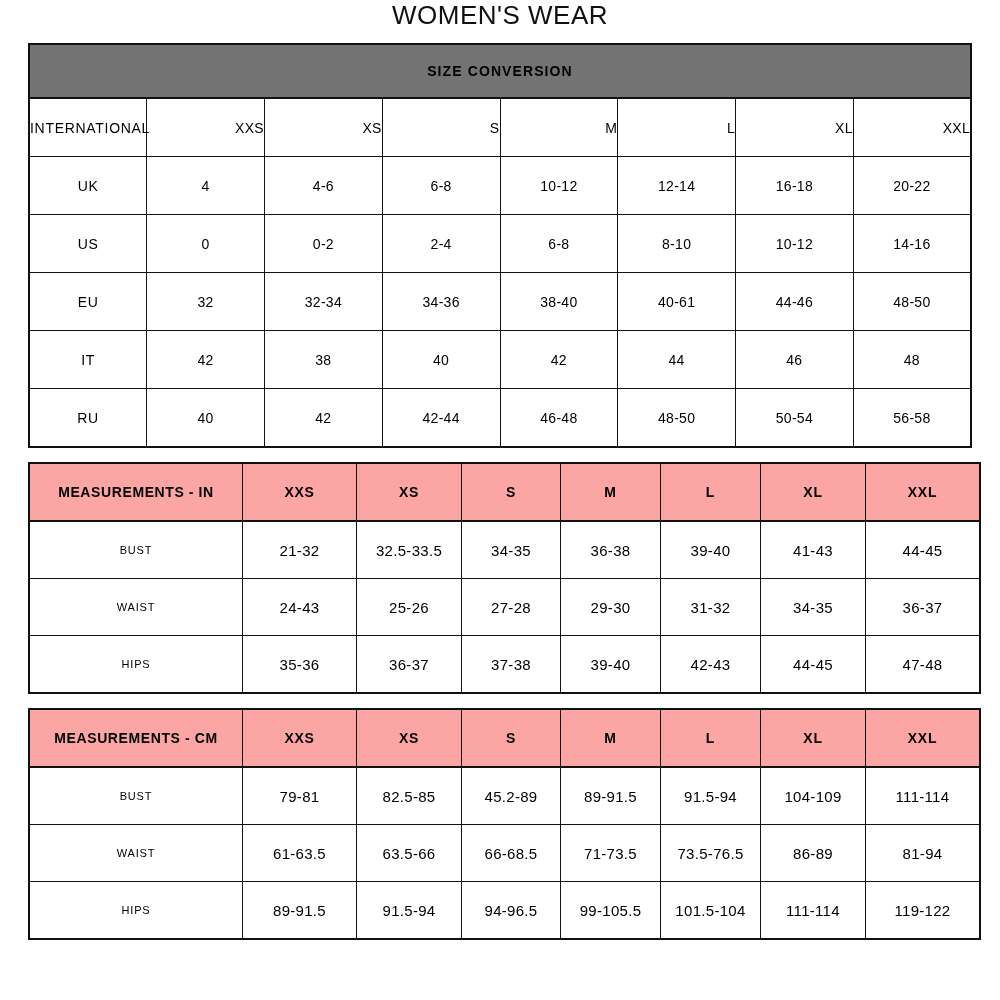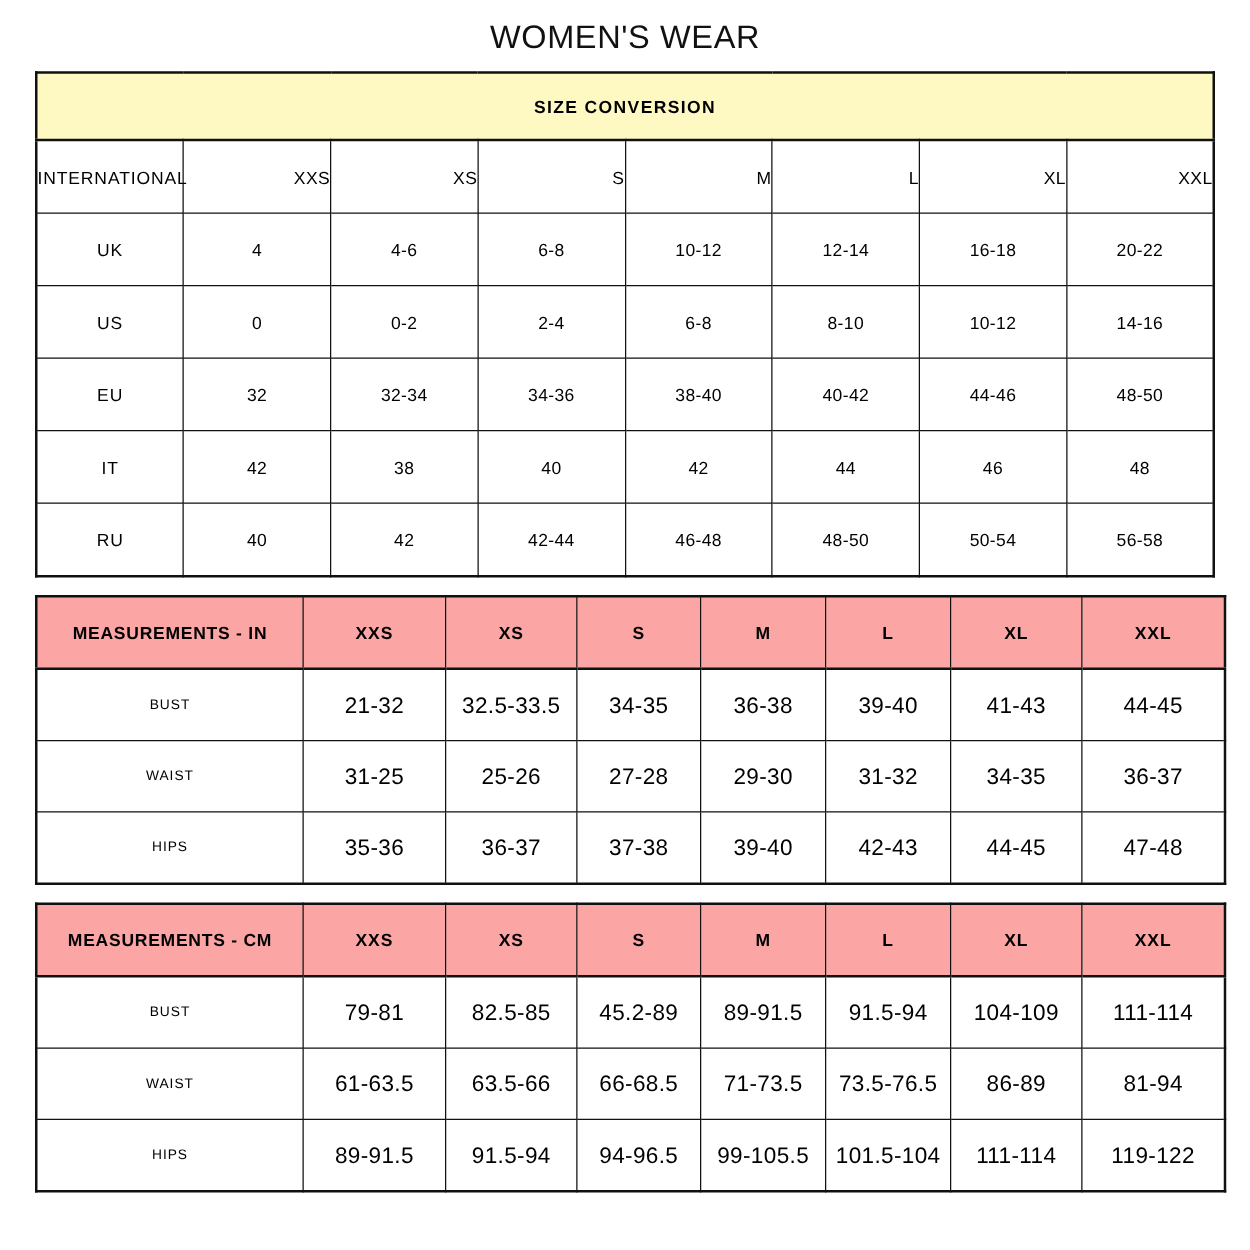--- a/index.html
+++ b/index.html
@@ -18,21 +18,20 @@
     width: 1000px;
     height: 1000px;
     position: relative;
     box-sizing: border-box;
   }
   .title {
     text-align: center;
     font-size: 26px;
     font-weight: 400;
     letter-spacing: 0.5px;
-    padding-top: 14px;
     padding-bottom: 12px;
     color: #111;
   }
   .table-wrap {
     margin: 0 28px;
   }
   table {
     width: 944px;
     border-collapse: collapse;
     table-layout: fixed;
@@ -42,21 +41,21 @@
     border: 1px solid #111;
     text-align: center;
     vertical-align: middle;
     font-weight: 700;
     font-size: 13.5px;
     letter-spacing: 0.3px;
     padding: 0;
     height: 57px;
   }
   .banner {
-    background: #fef9c3;
+    background: #737373;
     font-size: 14px;
     letter-spacing: 1.1px;
     height: 52px;
     border-bottom: 2px solid #111;
   }
   .conv-table td {
     font-size: 14px;
   }
   .conv-table .hdr td {
     font-size: 14px;
@@ -78,21 +77,21 @@
   .meas-table tbody td {
     height: 56px;
   }
   .meas-table tbody td.first {
     font-size: 11px;
     font-weight: 400;
     letter-spacing: 0.8px;
   }
   .meas-table tbody td.val {
     font-weight: 400;
-    font-size: 18px;
+    font-size: 15px;
     letter-spacing: 0.3px;
   }
   .conv-table tbody td.first {
     font-weight: 400;
     font-size: 14px;
     letter-spacing: 0.7px;
   }
   .conv-table tbody td.val {
     font-weight: 400;
     font-size: 14px;
@@ -147,21 +146,21 @@
           <td class="val">8-10</td>
           <td class="val">10-12</td>
           <td class="val">14-16</td>
         </tr>
         <tr>
           <td class="first">EU</td>
           <td class="val">32</td>
           <td class="val">32-34</td>
           <td class="val">34-36</td>
           <td class="val">38-40</td>
-          <td class="val">40-42</td>
+          <td class="val">40-61</td>
           <td class="val">44-46</td>
           <td class="val">48-50</td>
         </tr>
         <tr>
           <td class="first">IT</td>
           <td class="val">42</td>
           <td class="val">38</td>
           <td class="val">40</td>
           <td class="val">42</td>
           <td class="val">44</td>
@@ -204,21 +203,21 @@
           <td class="val">21-32</td>
           <td class="val">32.5-33.5</td>
           <td class="val">34-35</td>
           <td class="val">36-38</td>
           <td class="val">39-40</td>
           <td class="val">41-43</td>
           <td class="val">44-45</td>
         </tr>
         <tr>
           <td class="first">WAIST</td>
-          <td class="val">31-25</td>
+          <td class="val">24-43</td>
           <td class="val">25-26</td>
           <td class="val">27-28</td>
           <td class="val">29-30</td>
           <td class="val">31-32</td>
           <td class="val">34-35</td>
           <td class="val">36-37</td>
         </tr>
         <tr>
           <td class="first">HIPS</td>
           <td class="val">35-36</td>

